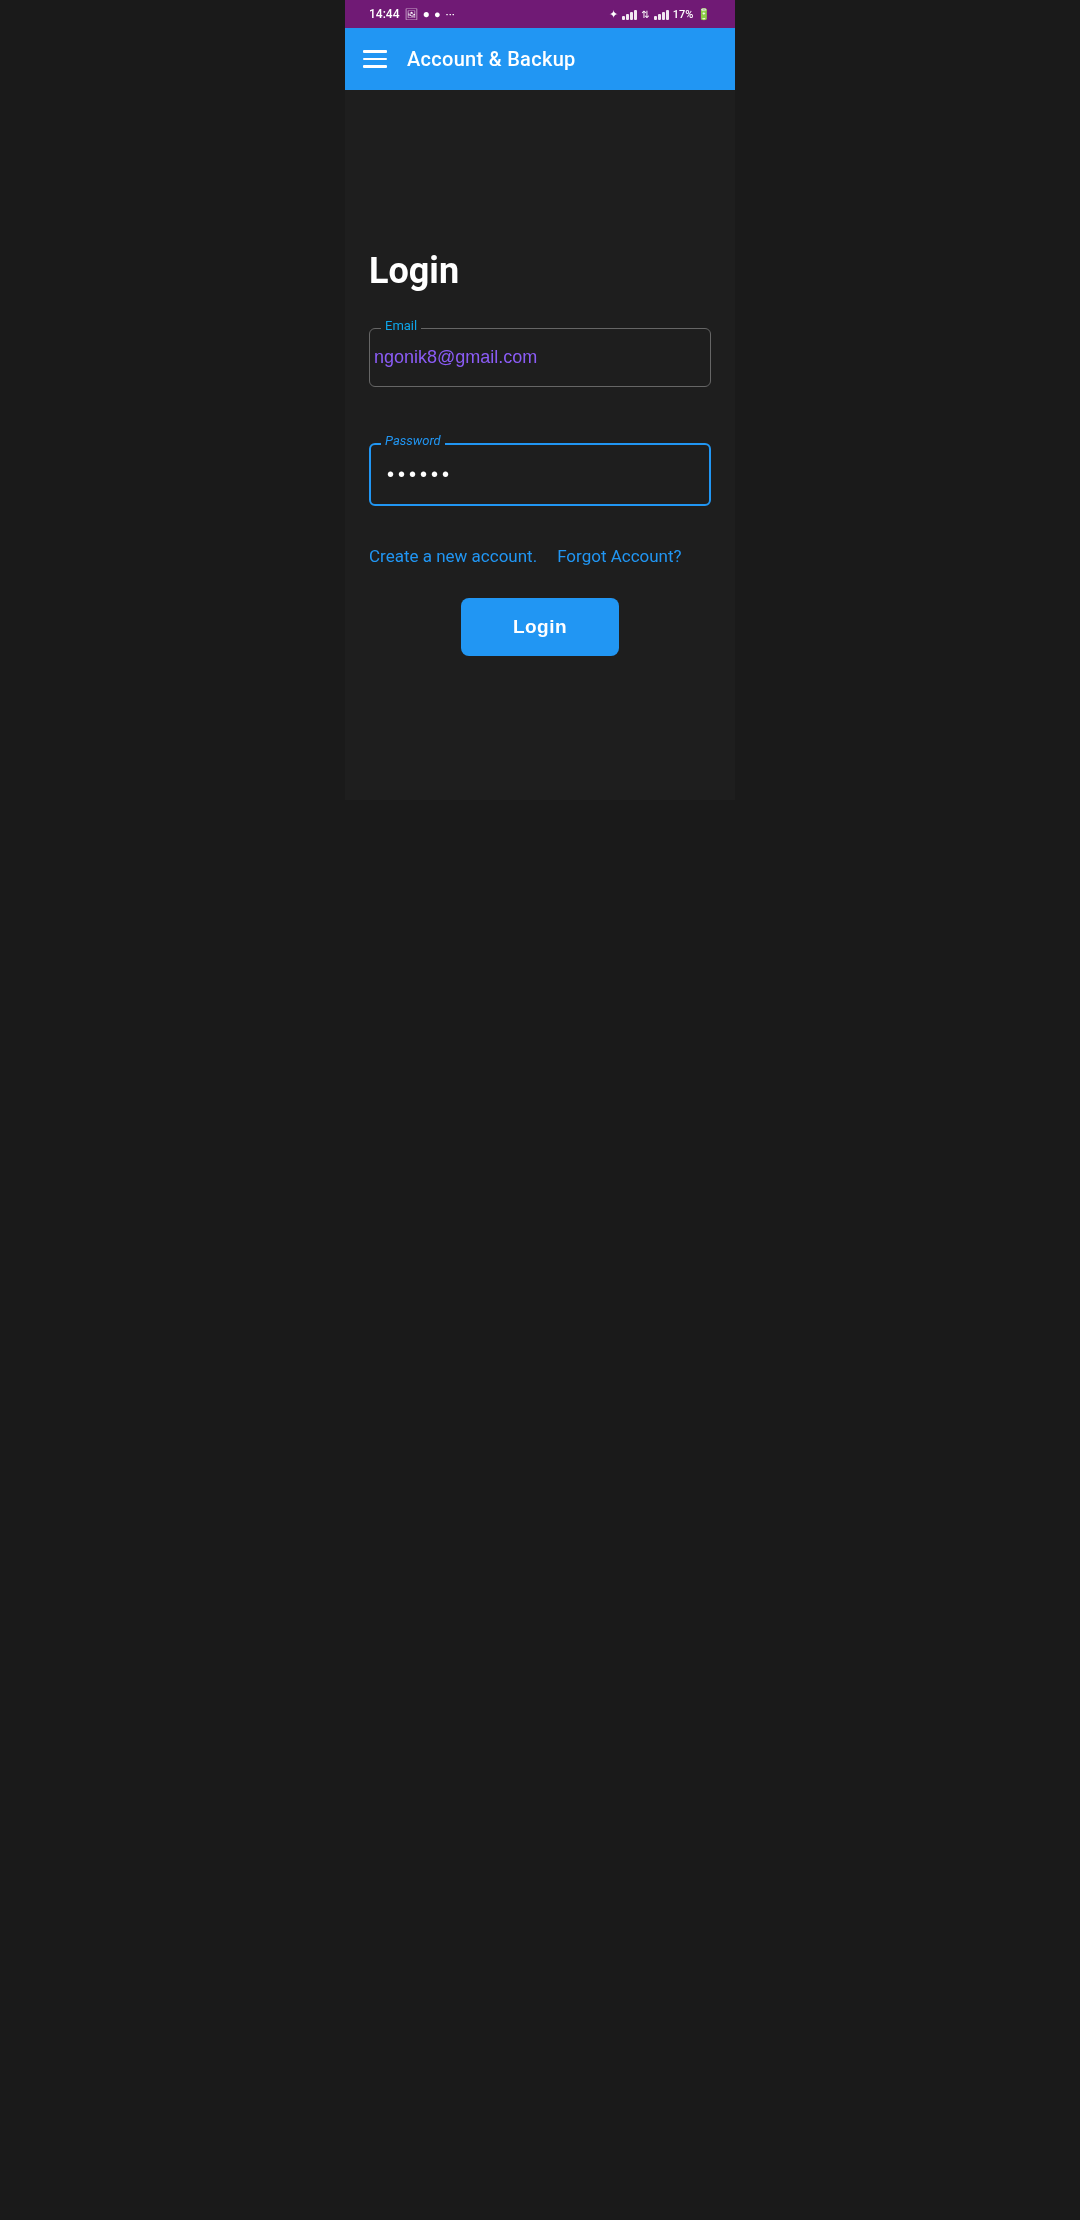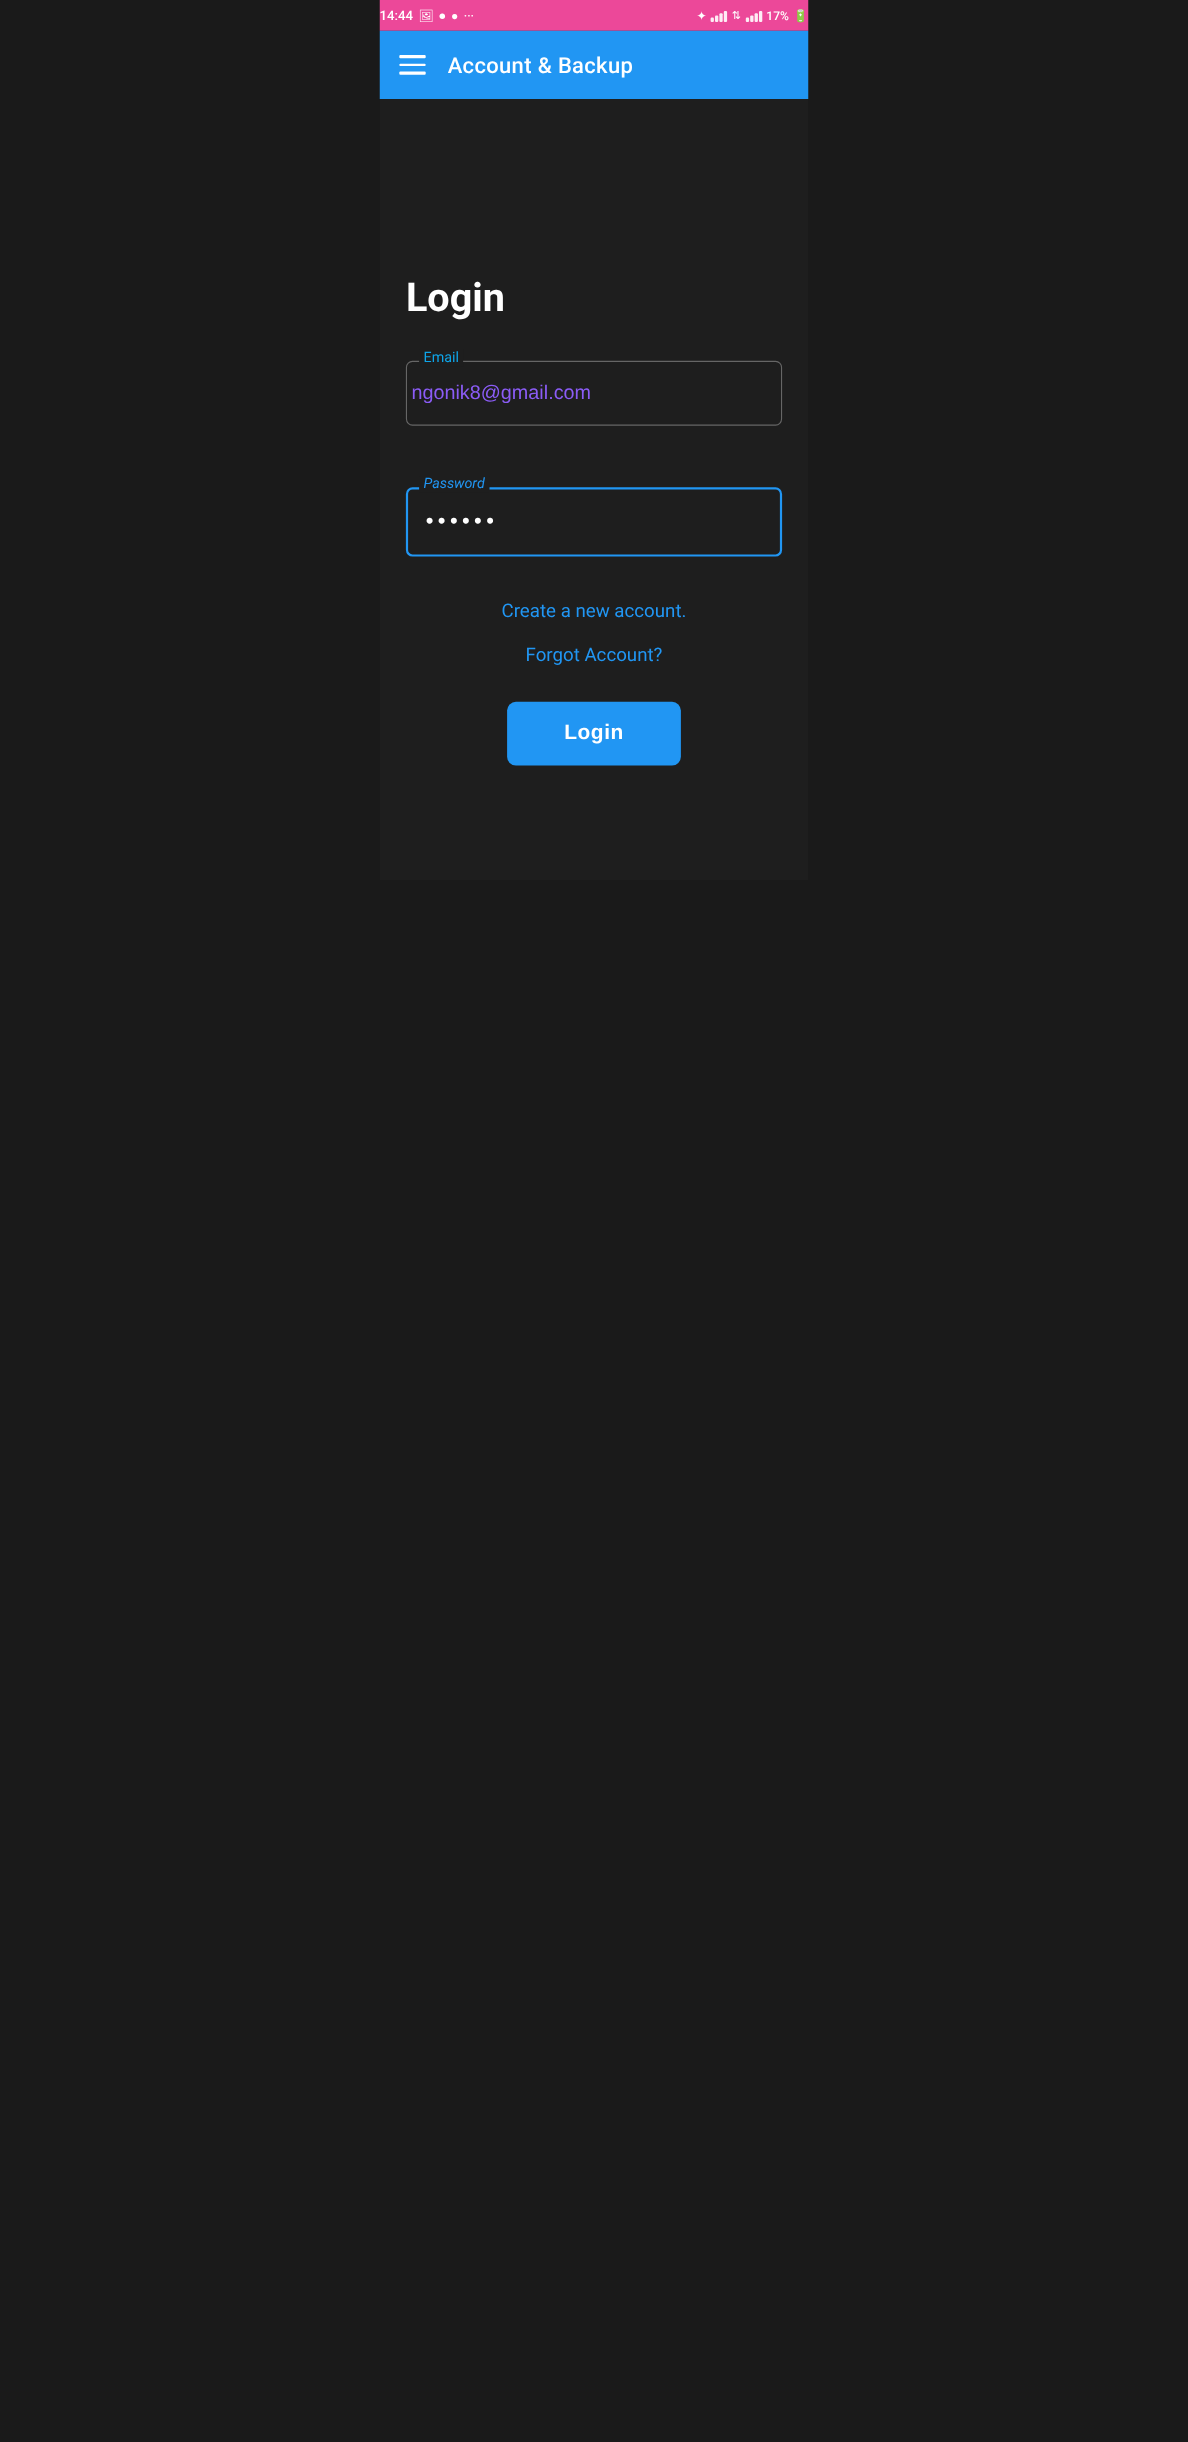--- a/index.html
+++ b/index.html
@@ -15,26 +15,26 @@
       background-color: #1a1a1a;
       font-family: 'Roboto', Arial, sans-serif;
       color: #ffffff;
       margin: 0 auto;
       position: relative;
       overflow-x: hidden;
     }
 
     
     .status-bar {
-      background-color: #ec4899;
+      background-color: #701a75;
       height: 28px;
       display: flex;
       align-items: center;
       justify-content: space-between;
-      padding: 0 0;
+      padding: 0 24px;
       font-size: 12px;
       font-weight: 500;
       color: #ffffff;
     }
 
     .status-bar-left {
       display: flex;
       align-items: center;
       gap: 5px;
     }
@@ -131,21 +131,21 @@
       outline: none;
     }
 
     .form-field input::placeholder {
       color: transparent;
     }
 
     
     .links-container {
       display: flex;
-      flex-direction: column;
+      flex-direction: row;
       align-items: center;
       gap: 20px;
       margin-top: 12px;
       margin-bottom: 32px;
     }
 
     .link-text {
       color: #2196F3;
       font-size: 17px;
       cursor: pointer;

